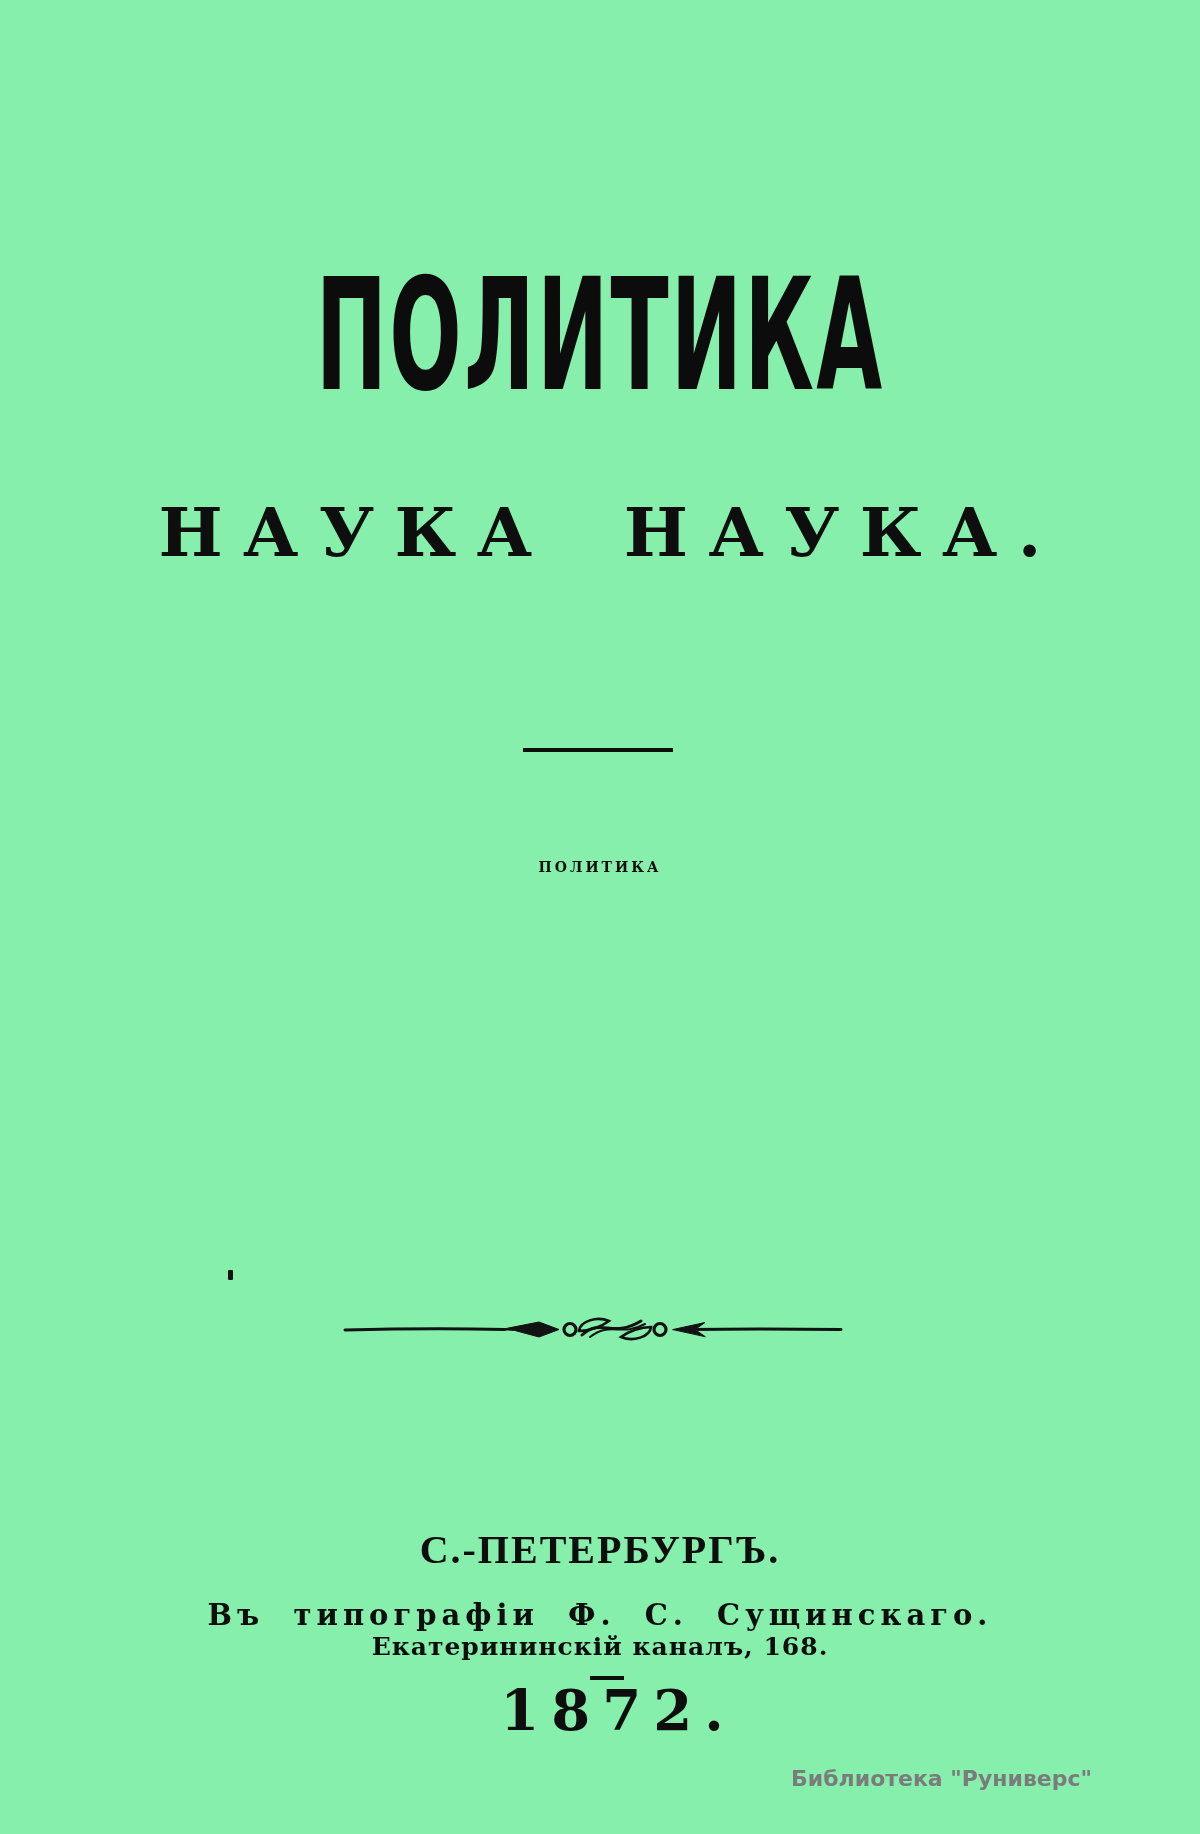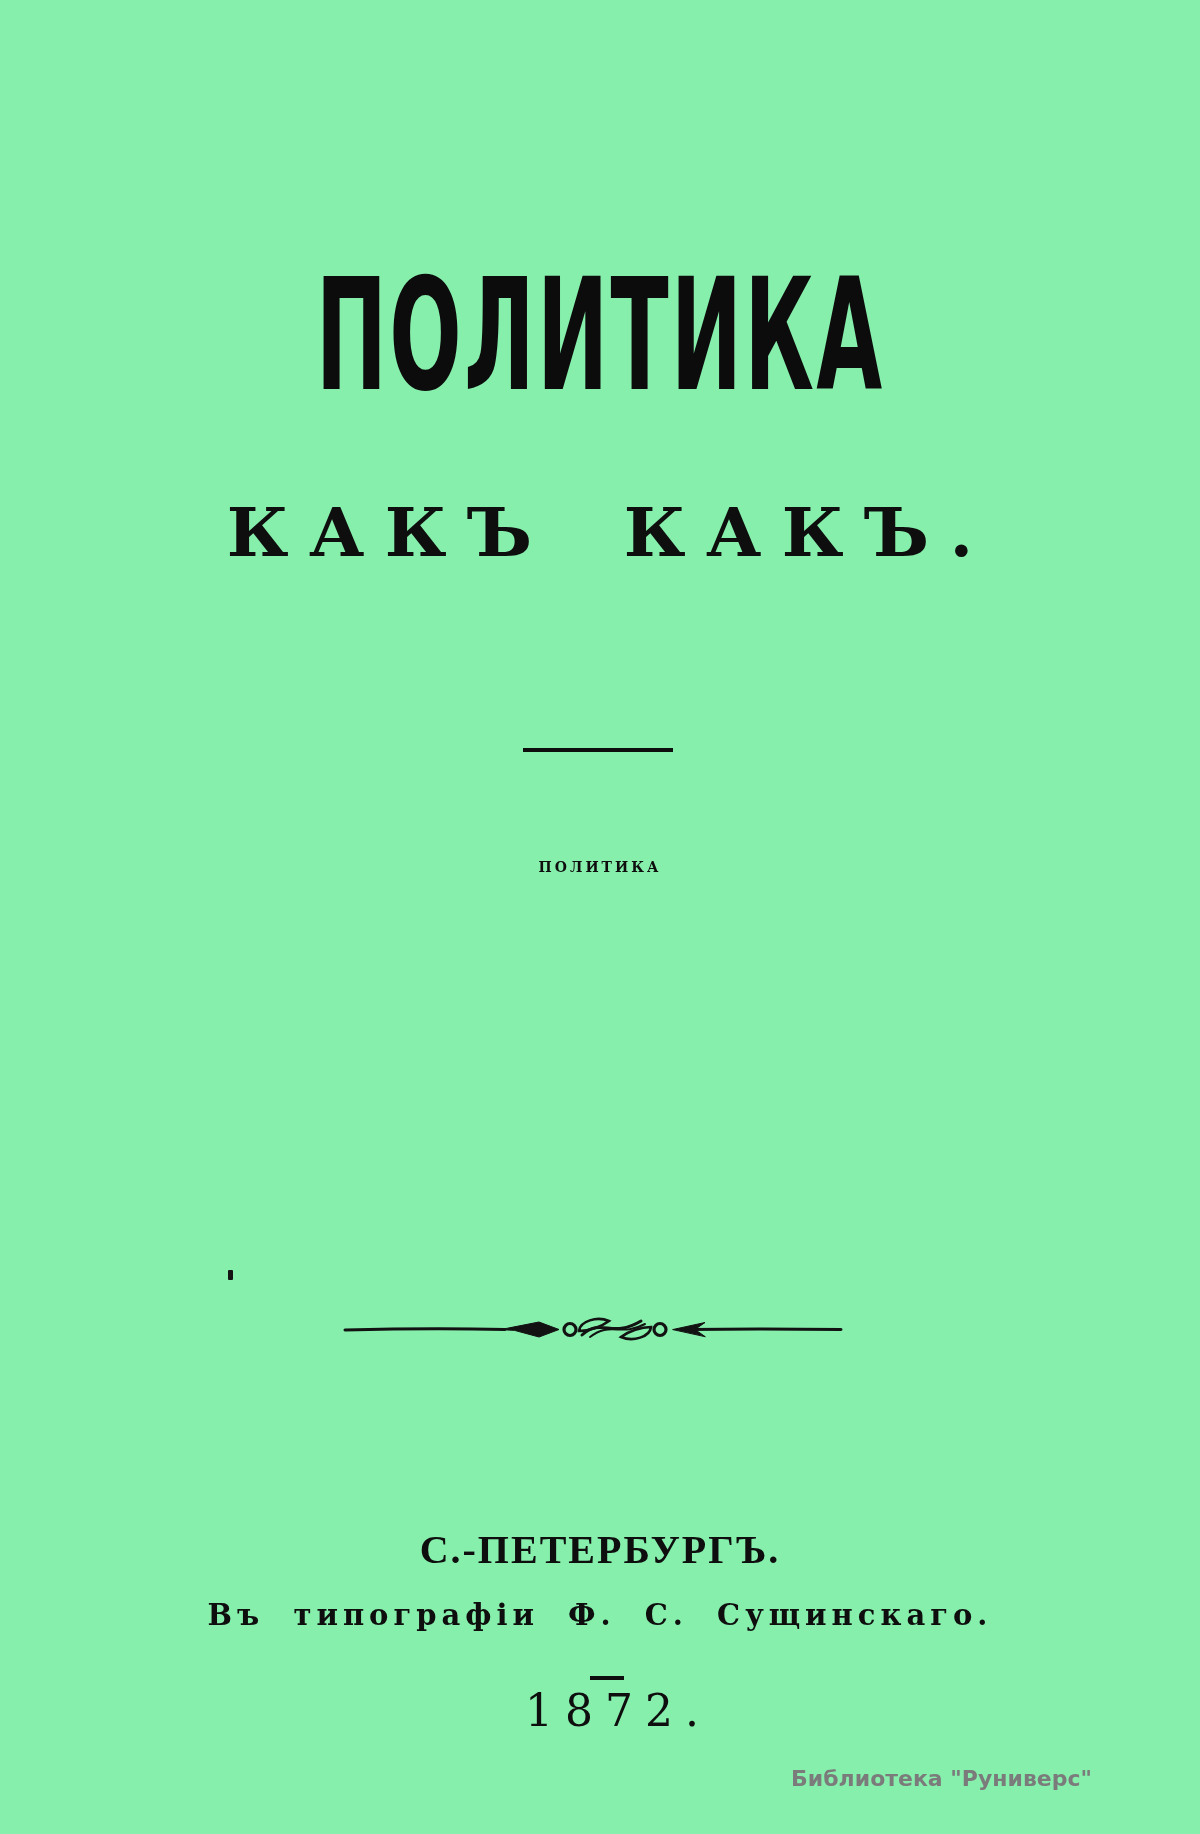--- a/index.html
+++ b/index.html
@@ -64,41 +64,41 @@
   .ornament{position:absolute;left:343px;top:1314px;width:500px;height:30px;}
   
   .city-box{top:1526px;height:46px;}
   .city-text{font-weight:bold;font-size:40px;letter-spacing:2px;font-family:Liberation Serif, serif;}
   .printer-box{top:1594px;height:42px;}
   .printer-text{font-weight:bold;font-size:29px;letter-spacing:5px;word-spacing:14px;}
   .address-box{top:1628px;height:36px;}
   .address-text{font-weight:bold;font-size:25px;letter-spacing:1px;}
   .rule-tiny{position:absolute;left:590px;top:1676px;width:34px;height:4px;background:#0d0d0d;}
   .year-box{top:1684px;height:52px;}
-  .year-text{font-weight:normal;font-size:44px;letter-spacing:12px;margin-right:-12px;margin-left:24px;}
+  .year-text{font-weight:bold;font-size:56px;letter-spacing:12px;margin-right:-12px;margin-left:24px;}
   
   .watermark{
     position:absolute;top:1766px;right:108px;
     font-family:"DejaVu Sans",sans-serif;
     font-weight:bold;
     font-size:22px;
     color:#7b7b7b;
   }
 </style>
 </head>
 <body>
 
 <div class="page">
 
   <div class="centerline title-box">
     <div class="title-text">ПОЛИТИКА</div>
   </div>
 
   <div class="centerline subtitle-box">
-    <div class="subtitle-text">КАКЪ КАКЪ.</div>
+    <div class="subtitle-text">НАУКА НАУКА.</div>
   </div>
 
   <div class="rule-main"></div>
 
   <div class="centerline byline-box">
     <div class="byline-text">ПОЛИТИКА</div>
   </div>
 
 
 
@@ -120,20 +120,23 @@
   </svg>
 
   <div class="centerline city-box">
     <div class="city-text">С.-ПЕТЕРБУРГЪ.</div>
   </div>
 
   <div class="centerline printer-box">
     <div class="printer-text">Въ типографіи Ф. С. Сущинскаго.</div>
   </div>
 
+  <div class="centerline address-box">
+    <div class="address-text">Екатерининскій каналъ, 168.</div>
+  </div>
 
   <div class="rule-tiny"></div>
 
   <div class="centerline year-box">
     <div class="year-text">1872.</div>
   </div>
 
   <div class="watermark">Библиотека "Руниверс"</div>
 
 </div>

